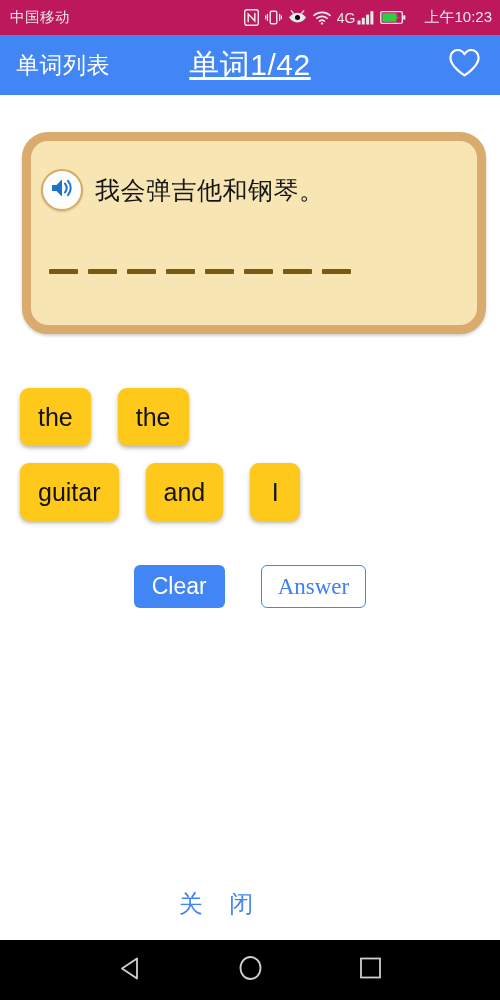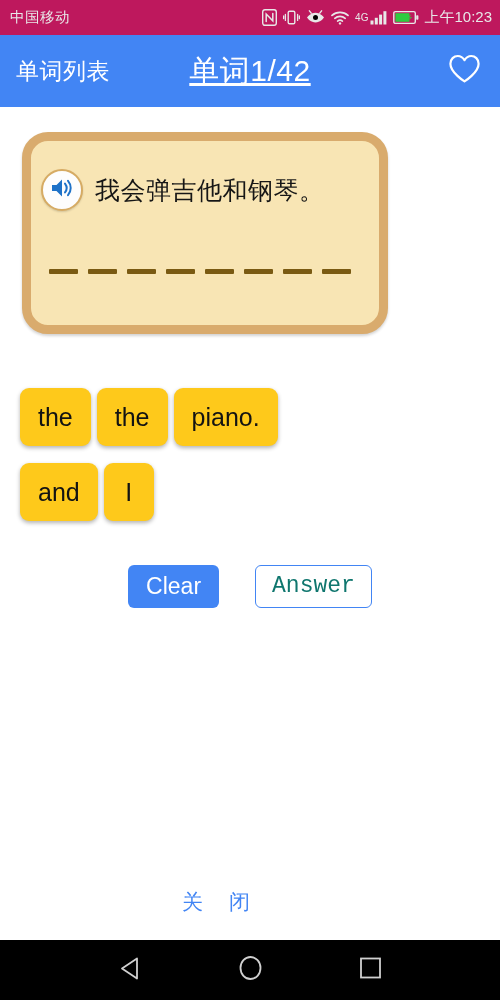--- a/index.html
+++ b/index.html
@@ -13,87 +13,87 @@
   #statusbar {
     height:35px; background:#be185d; color:#e8e8e8;
     display:flex; align-items:center; padding:0 8px 0 10px;
     font-size:14px; position:relative;
   }
   #carrier { letter-spacing:.5px; font-size:14.5px; }
   #status-icons {
     margin-left:auto; display:flex; align-items:center; gap:6px;
   }
   #status-icons svg { display:block; }
-  #clock { font-size:15px; margin-left:5px; letter-spacing:0; white-space:nowrap; }
+  #clock { font-size:15px; margin-left:18px; letter-spacing:0; white-space:nowrap; }
 
   
   #appbar {
-    height:72px; background:#4285f4; color:#fff;
+    height:60px; background:#4285f4; color:#fff;
     display:flex; align-items:center; position:relative;
   }
   #nav-back-label { font-size:23px; margin-left:16px; letter-spacing:.5px; }
   #appbar-title {
     position:absolute; left:0; right:0; text-align:center;
     font-size:30px; font-weight:500; letter-spacing:.5px; pointer-events:none;text-decoration:underline;
   }
   #fav-btn {
     margin-left:auto; margin-right:16px; width:40px; height:40px;
     display:flex; align-items:center; justify-content:center; z-index:2;
   }
 
   
   #card {
-    position:absolute; left:22px; top:132px; width:366px; height:202px;
+    position:absolute; left:22px; top:132px; width:464px; height:202px;
     background:#f8e5b4; border:9px solid #d9ab6d; border-radius:26px;
     box-shadow:0 2px 3px rgba(0,0,0,.18);
   }
   #card-inner { padding:28px 20px 0 10px; height:100%; position:relative; }
   #q-row { display:flex; align-items:center; gap:12px; }
   #speak-btn {
     flex:0 0 auto; width:42px; height:42px; border-radius:50%;
     background:#fdfdfd; border:2px solid #d6ab63;
     display:flex; align-items:center; justify-content:center;
     box-shadow:0 1px 2px rgba(0,0,0,.15);
   }
   #q-text { font-size:25px; color:#161616; letter-spacing:.5px; }
   #blank-row {
     position:absolute; left:18px; top:128px;
     display:flex; gap:10px;
   }
   .dash { width:29px; height:5px; background:#7a5a12; border-radius:1px; }
 
   
   #tiles { position:absolute; left:20px; top:388px; width:465px; }
-  .tile-row { display:flex; gap:6px; margin-bottom:17px; }
+  .tile-row { display:flex; gap:27px; margin-bottom:17px; }
   .tile {
     background:#fec91b; border-radius:9px;
     height:58px; padding:0 18px; min-width:50px;
     display:flex; align-items:center; justify-content:center;
     font-size:25px; color:#131313;
     box-shadow:0 2px 4px rgba(0,0,0,.3);
   }
 
   
   #actions {
     position:absolute; top:565px; left:0; width:500px;
     display:flex; justify-content:center; align-items:center; gap:36px;
   }
   #clear-btn {
     background:#4285f4; color:#fff; border:none; border-radius:6px;
     font-size:23px; padding:9px 18px; font-family:inherit; line-height:1.1;
   }
   #answer-btn {
-    background:#fff; color:#0f766e; border:1.5px solid #4285f4; border-radius:6px;
-    font-size:23px; padding:8px 16px; font-family:Liberation Mono, monospace; line-height:1.1;
+    background:#fff; color:#3b82f6; border:1.5px solid #4285f4; border-radius:6px;
+    font-size:23px; padding:8px 16px; font-family:Liberation Serif, serif; line-height:1.1;
   }
 
   
   #close-link {
     position:absolute; top:888px; left:0; width:432px; text-align:center;
-    color:#4285f4; font-size:21px; letter-spacing:10px; text-indent:10px;
+    color:#4285f4; font-size:24px; letter-spacing:10px; text-indent:10px;
   }
 
   
   #navbar {
     position:absolute; bottom:0; left:0; width:500px; height:60px;
     background:#000; display:flex; align-items:center; justify-content:space-around;
     padding:0 70px;
   }
   #navbar .navbtn { width:46px; height:46px; display:flex; align-items:center; justify-content:center; }
 </style>
@@ -123,21 +123,21 @@
       </svg>
     </span>
     <span>
       <svg width="18" height="14" viewBox="0 0 18 14">
         <path d="M1 4.4 A12 12 0 0 1 17 4.4" fill="none" stroke="#e8e8e8" stroke-width="1.7" stroke-linecap="round"></path>
         <path d="M3.8 7.3 A8 8 0 0 1 14.2 7.3" fill="none" stroke="#e8e8e8" stroke-width="1.7" stroke-linecap="round"></path>
         <path d="M6.6 10.1 A4 4 0 0 1 11.4 10.1" fill="none" stroke="#e8e8e8" stroke-width="1.7" stroke-linecap="round"></path>
         <circle cx="9" cy="12.4" r="1.2" fill="#e8e8e8"></circle>
       </svg>
     </span>
-    <span style="font-size:10px;vertical-align:top;line-height:1;margin-right:-4px;">4G</span>
+    <span style="font-size:14px;vertical-align:top;line-height:1;margin-right:-4px;">4G</span>
     <span>
       <svg width="17" height="15" viewBox="0 0 17 15">
         <rect x="0.5" y="10.5" width="3" height="4" fill="#e8e8e8"></rect>
         <rect x="4.8" y="7.8" width="3" height="6.7" fill="#e8e8e8"></rect>
         <rect x="9.1" y="4.6" width="3" height="9.9" fill="#e8e8e8"></rect>
         <rect x="13.4" y="1.2" width="3" height="13.3" fill="#e8e8e8"></rect>
       </svg>
     </span>
     <span>
       <svg width="26" height="15" viewBox="0 0 26 15">
@@ -187,23 +187,23 @@
       <span class="dash"></span>
       <span class="dash"></span>
     </div>
   </div>
 </div>
 
 <div id="tiles">
   <div class="tile-row">
     <span class="tile">the</span>
     <span class="tile">the</span>
-    <span class="tile">piano.</span>
   </div>
   <div class="tile-row">
+    <span class="tile">guitar</span>
     <span class="tile">and</span>
     <span class="tile">I</span>
   </div>
 </div>
 
 <div id="actions">
   <button id="clear-btn">Clear</button>
   <button id="answer-btn">Answer</button>
 
 </div>

